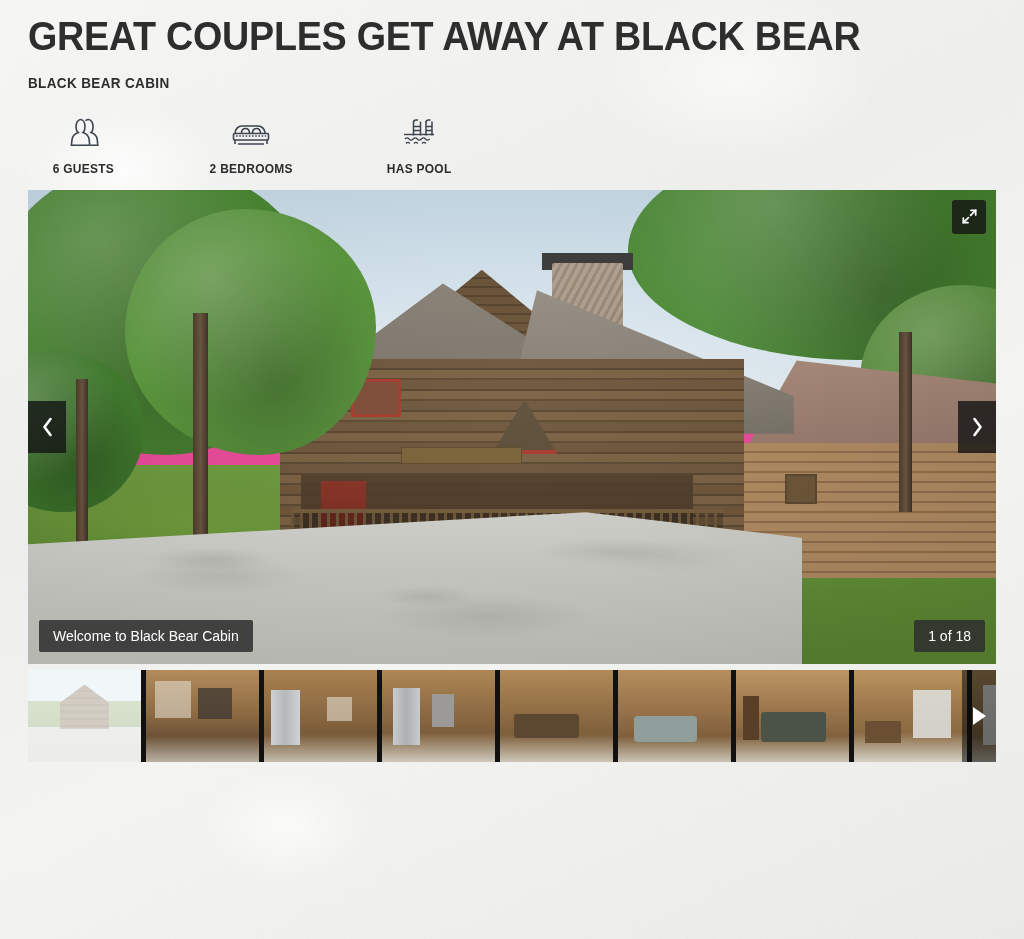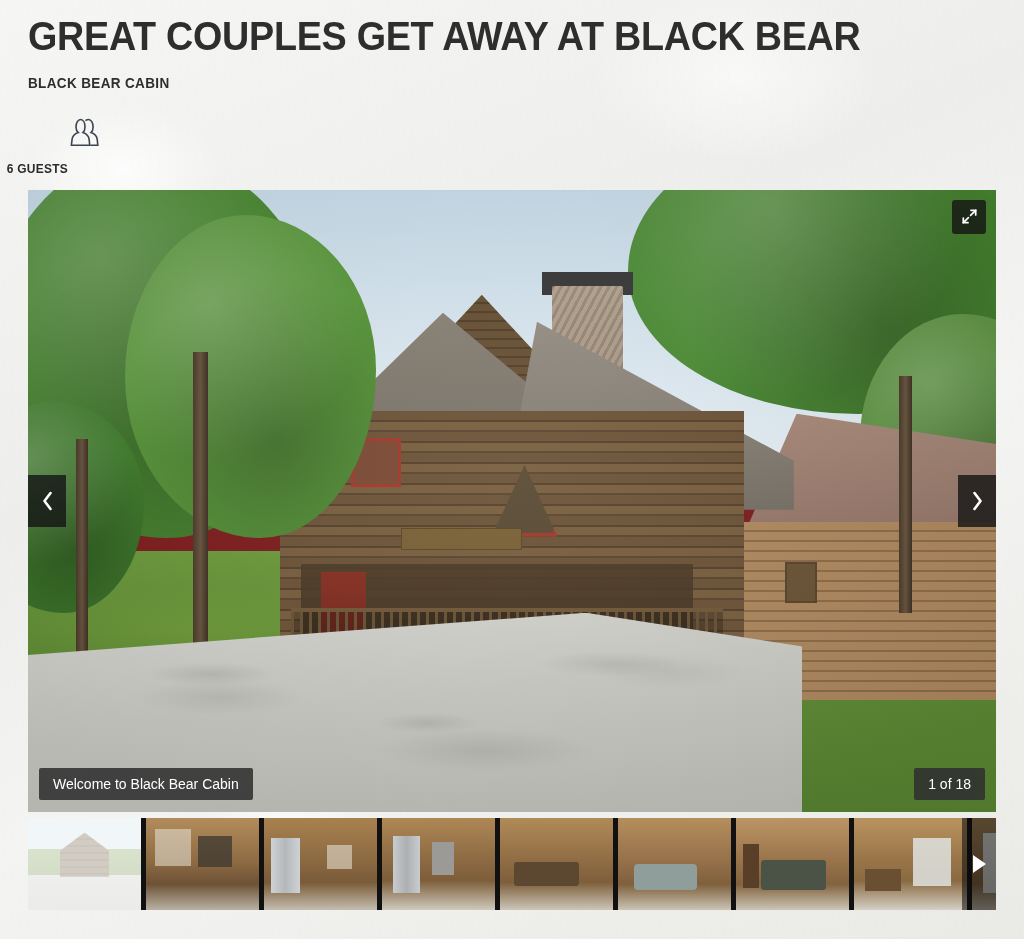--- a/index.html
+++ b/index.html
@@ -73,20 +73,21 @@
   .features {
     margin-top: 22px;
     display: grid;
     grid-template-columns: repeat(6, 1fr);
     padding: 0 18px 0 0;
   }
 
   .feature {
     display: flex;
     flex-direction: column;
+    align-items: center;
     justify-content: flex-end;
   }
 
   .feature-icon {
     height: 36px;
     display: flex;
     align-items: flex-end;
     justify-content: center;
   }
 
@@ -102,23 +103,23 @@
     color: #2b2b2b;
     transform: scaleX(0.92);
     white-space: nowrap;
   }
 
   
   .gallery {
     position: relative;
     margin: 14px 28px 0 28px;
     width: 968px;
-    height: 622px;
+    height: 474px;
     overflow: hidden;
-    background: #7f1d1d;
+    background: #ec4899;
   }
 
   .hero {
     position: absolute;
     inset: 0;
     overflow: hidden;
   }
 
   
   .sky {
@@ -528,23 +529,49 @@
     <div class="feature">
       <div class="feature-icon">
         <svg width="36" height="34" viewBox="0 0 36 34" fill="none" stroke="#3c4450" stroke-width="1.6">
           <path d="M10 12c0-4.2 2-7.5 4.6-7.5S19 7.8 19 12c0 2.6-.9 4.6-2.1 5.6 3.6 1.1 5.9 3.6 6.3 7.2l.5 5.4H5.4l.6-5.4c.4-3.6 2.7-6.1 6.3-7.2C11 16.6 10 14.6 10 12z"></path>
           <path d="M19.5 5.6c1-.7 2-1.1 3-1.1 2.6 0 4.6 3.3 4.6 7.5 0 2.6-.9 4.6-2.1 5.6 3.6 1.1 5.9 3.6 6.3 7.2l.5 5.4h-7.4"></path>
         </svg>
       </div>
       <div class="feature-label">6 GUESTS</div>
     </div>
 
-
-
-
+    <div class="feature">
+      <div class="feature-icon">
+        <svg width="42" height="30" viewBox="0 0 42 30" fill="none" stroke="#3c4450" stroke-width="1.6">
+          <path d="M5 14.5c0-4.4 3-7.5 7-7.5h16c4 0 7 3.1 7 7.5"></path>
+          <path d="M11.5 14.5c0-3 1.6-5 4-5s4 2 4 5"></path>
+          <path d="M22.5 14.5c0-3 1.6-5 4-5s4 2 4 5"></path>
+          <rect x="3.5" y="14.5" width="35" height="6.5" rx="1.2"></rect>
+          <path d="M5 21v4M37 21v4M8 25h26"></path>
+          <path d="M6 17h30" stroke-dasharray="1.6 1.6"></path>
+        </svg>
+      </div>
+      <div class="feature-label">2 BEDROOMS</div>
+    </div>
+
+
+
+    <div class="feature">
+      <div class="feature-icon">
+        <svg width="38" height="32" viewBox="0 0 38 32" fill="none" stroke="#3c4450" stroke-width="1.5">
+          <path d="M13.5 4.5v14M20.5 4.5v14M26 4.5v14M32 4.5v14"></path>
+          <path d="M13.5 5.5c0-1.4 1.1-2.4 2.5-2.4h2M26 5.5c0-1.4 1.1-2.4 2.5-2.4h2"></path>
+          <path d="M13.5 9.5h7M26 9.5h6M13.5 13.5h7M26 13.5h6"></path>
+          <path d="M4 17.5h30" stroke-width="1.4"></path>
+          <path d="M5 22c1.3-1.6 2.8-1.6 4.1 0 1.3 1.6 2.8 1.6 4.1 0 1.3-1.6 2.8-1.6 4.1 0 1.3 1.6 2.8 1.6 4.1 0 1.3-1.6 2.8-1.6 4.1 0 1.3 1.6 2.8 1.6 4.1 0" stroke-width="1.3"></path>
+          <path d="M6 26.5c1.2-1.5 2.6-1.5 3.8 0M14 26.5c1.2-1.5 2.6-1.5 3.8 0M22 26.5c1.2-1.5 2.6-1.5 3.8 0" stroke-width="1.3"></path>
+        </svg>
+      </div>
+      <div class="feature-label">HAS POOL</div>
+    </div>
 
 
   </div>
 
   <div class="gallery">
 
     <div class="hero">
       <div class="sky"></div>
       <div class="ground"></div>
 

